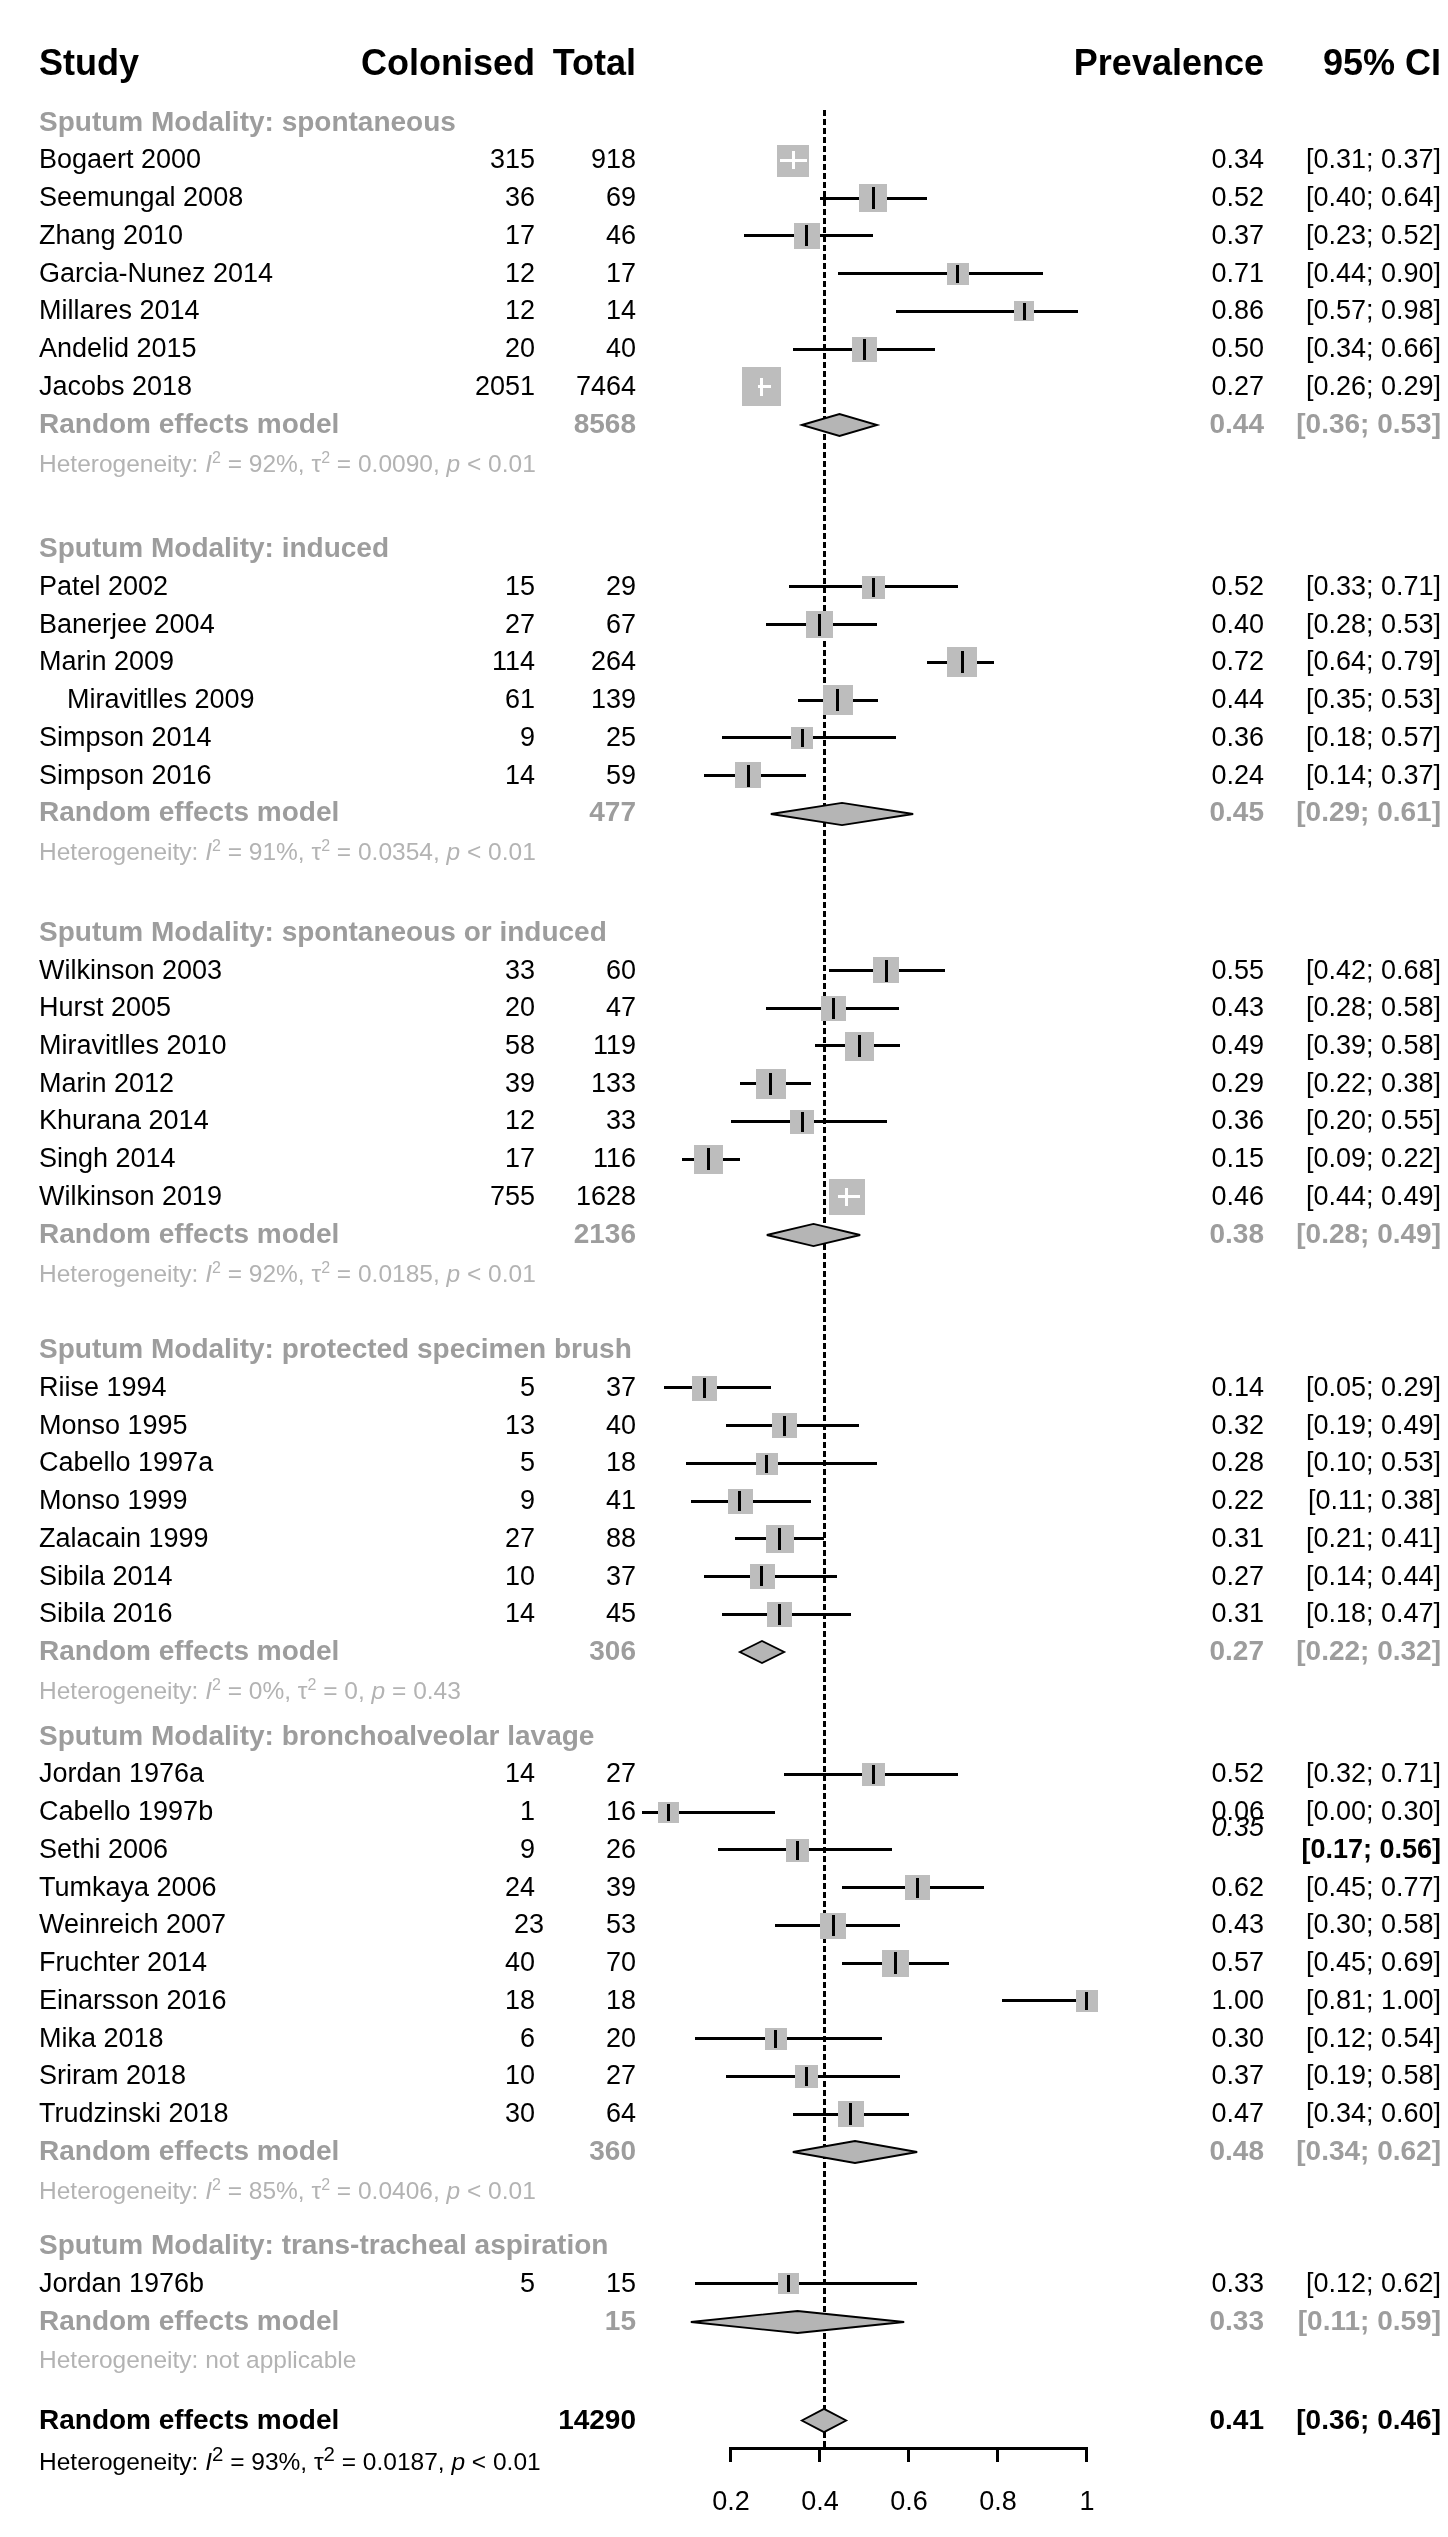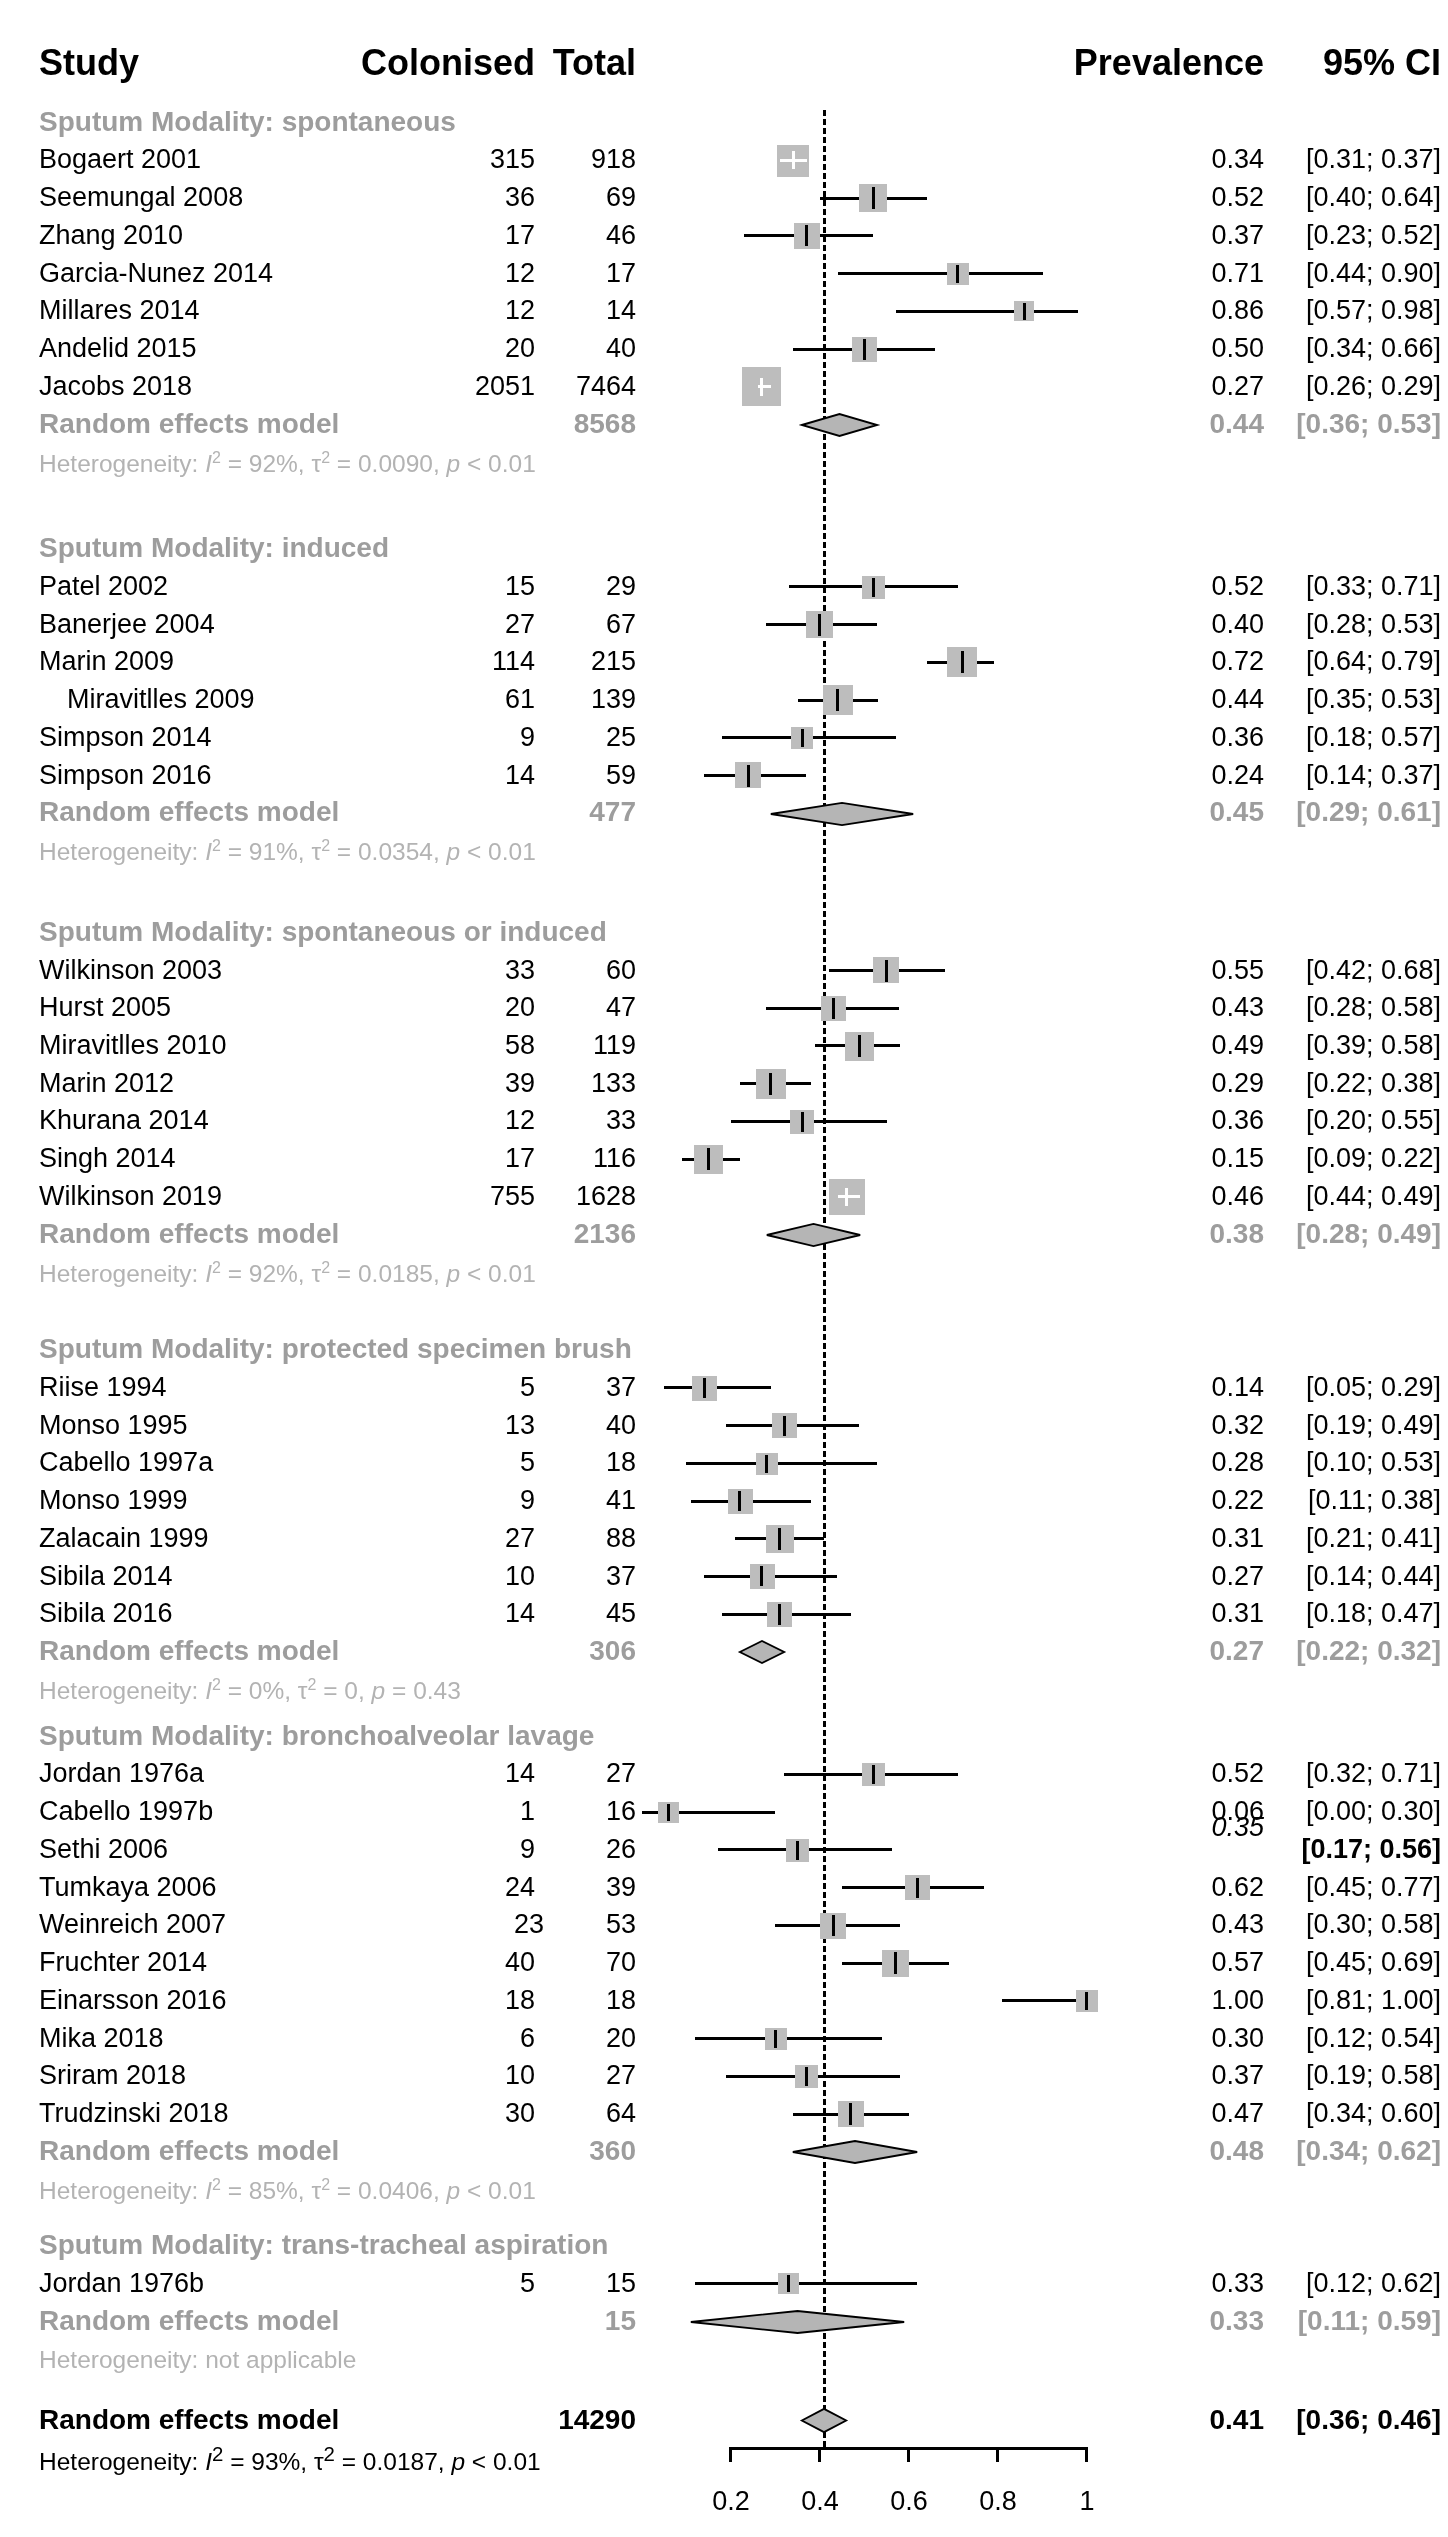--- a/index.html
+++ b/index.html
@@ -36,21 +36,21 @@
   <span class="txt hdr" style="left:39px;top:64px">Study</span>
   <span class="txt hdr right" style="left:535px;top:64px">Colonised</span>
   <span class="txt hdr right" style="left:636px;top:64px">Total</span>
   <span class="txt hdr right" style="left:1264px;top:64px">Prevalence</span>
   <span class="txt hdr right" style="left:1441px;top:64px">95% CI</span>
 
   <div class="refline" style="left:823px;top:110px;height:2337px"></div>
 
   <div id="rows">
       <div class="txt grp" style="left: 39px; top: 123px;">Sputum Modality: spontaneous</div>
-      <div class="txt " style="left: 39px; top: 160px;">Bogaert 2001</div>
+      <div class="txt " style="left: 39px; top: 160px;">Bogaert 2000</div>
       <div class="txt  right" style="left: 535px; top: 160px;">315</div>
       <div class="txt  right" style="left: 636px; top: 160px;">918</div>
       <div class="txt  right" style="left: 1264px; top: 160px;">0.34</div>
       <div class="txt  right" style="left: 1441px; top: 160px;">[0.31; 0.37]</div>
       <div class="sq" style="left: 777px; top: 145px; width: 32px; height: 32px;"></div>
       <div class="ciline white" style="left: 780px; width: 27px; top: 159px;"></div>
       <div class="tick white" style="left: 792px; top: 151px; height: 18.4px;"></div>
       <div class="txt " style="left: 39px; top: 198px;">Seemungal 2008</div>
       <div class="txt  right" style="left: 535px; top: 198px;">36</div>
       <div class="txt  right" style="left: 636px; top: 198px;">69</div>
@@ -119,21 +119,21 @@
       <div class="txt " style="left: 39px; top: 625px;">Banerjee 2004</div>
       <div class="txt  right" style="left: 535px; top: 625px;">27</div>
       <div class="txt  right" style="left: 636px; top: 625px;">67</div>
       <div class="txt  right" style="left: 1264px; top: 625px;">0.40</div>
       <div class="txt  right" style="left: 1441px; top: 625px;">[0.28; 0.53]</div>
       <div class="ciline" style="left: 766px; width: 111px; top: 623px;"></div>
       <div class="sq" style="left: 806px; top: 611px; width: 27px; height: 27px;"></div>
       <div class="tick" style="left: 818px; top: 614px; height: 22px;"></div>
       <div class="txt " style="left: 39px; top: 662px;">Marin 2009</div>
       <div class="txt  right" style="left: 535px; top: 662px;">114</div>
-      <div class="txt  right" style="left: 636px; top: 662px;">215</div>
+      <div class="txt  right" style="left: 636px; top: 662px;">264</div>
       <div class="txt  right" style="left: 1264px; top: 662px;">0.72</div>
       <div class="txt  right" style="left: 1441px; top: 662px;">[0.64; 0.79]</div>
       <div class="ciline" style="left: 927px; width: 67px; top: 661px;"></div>
       <div class="sq" style="left: 947px; top: 647px; width: 30px; height: 30px;"></div>
       <div class="tick" style="left: 961px; top: 651px; height: 22px;"></div>
       <div class="txt " style="left: 39px; top: 700px; margin-left: 28px;">Miravitlles 2009</div>
       <div class="txt  right" style="left: 535px; top: 700px;">61</div>
       <div class="txt  right" style="left: 636px; top: 700px;">139</div>
       <div class="txt  right" style="left: 1264px; top: 700px;">0.44</div>
       <div class="txt  right" style="left: 1441px; top: 700px;">[0.35; 0.53]</div>

